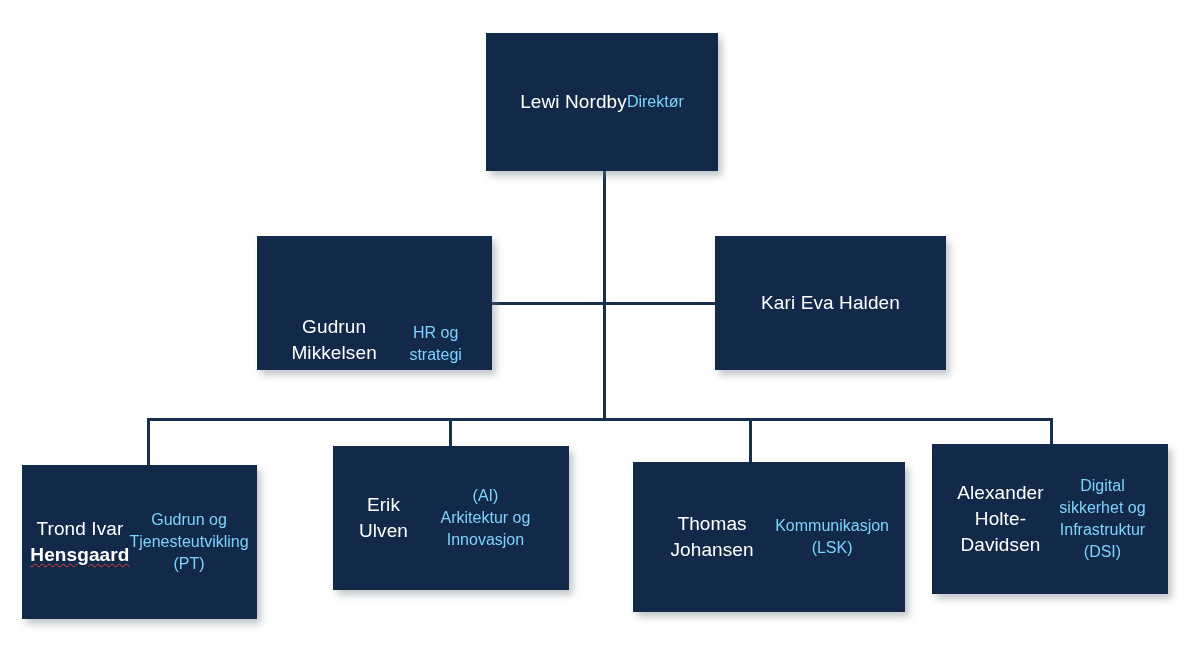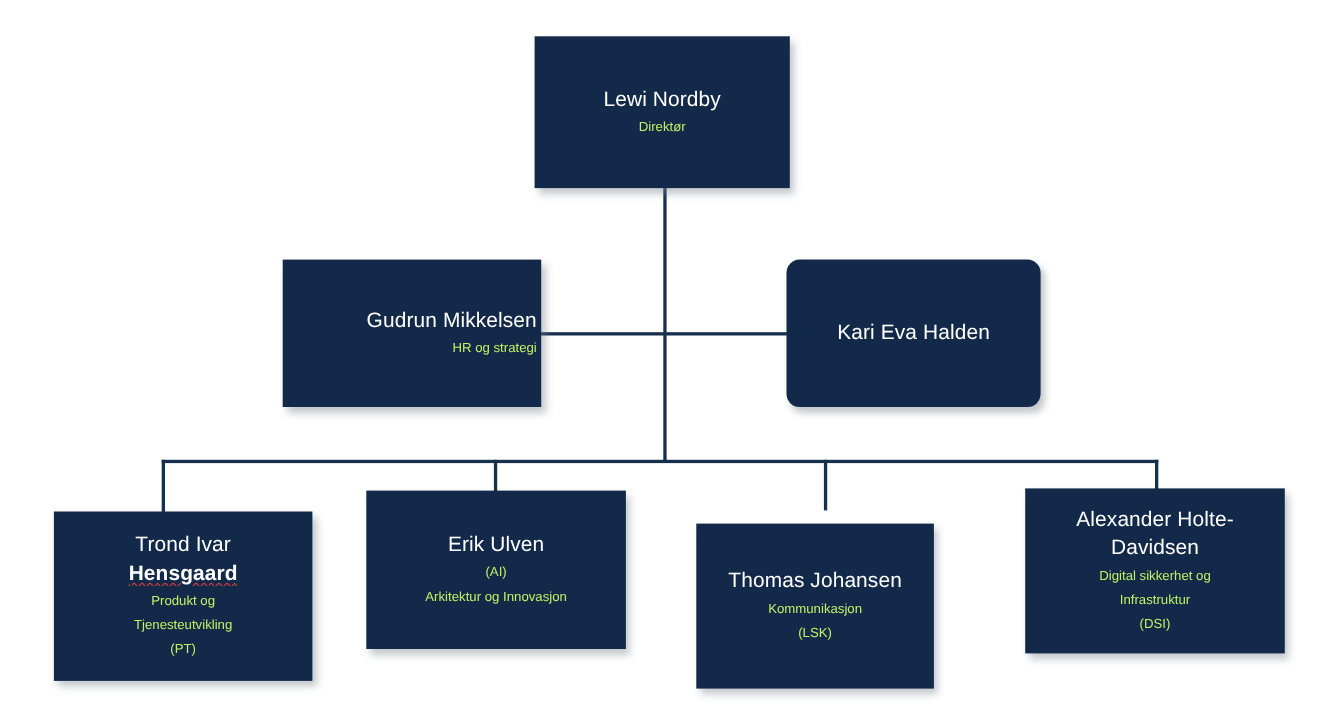--- a/index.html
+++ b/index.html
@@ -28,58 +28,58 @@
   .connector.v { width: 3px; }
   .connector.h { height: 3px; }
 
   
   .org-box {
     position: absolute;
     z-index: 2;
     background: #12294a;
     box-sizing: border-box;
     display: flex;
-    flex-direction: column;
+    flex-direction: row;
     align-items: center;
     justify-content: center;
     text-align: center;
     color: #f2f6fa;
     box-shadow: 4px 5px 7px rgba(120, 130, 140, 0.45);
-    padding: 4px 4px;
+    padding: 4px 16px;
   }
   .org-name {
     font-size: 19px;
     line-height: 26px;
     color: #ffffff;
     font-weight: 400;
     letter-spacing: 0.1px;
   }
   .org-role {
-    font-size: 12px;
+    font-size: 16px;
     line-height: 22px;
-    color: #bef264;
+    color: #7dd3fc;
     font-weight: 400;
   }
   .org-role-line { display: block; }
 
   
   .misspelled {
     text-decoration: underline wavy #e03b3b;
     text-decoration-thickness: 1px;
     text-underline-offset: 2px;
     font-weight: bold;
   }
 
   
   #box-ceo        { left: 486px; top: 33px;  width: 232px; height: 138px; }
   #box-hr         { left: 257px; top: 236px; width: 235px; height: 134px; align-items: flex-end; }
-  #box-economy    { left: 715px; top: 236px; width: 231px; height: 134px; border-radius: 12px; }
-  #box-pt         { left: 49px;  top: 465px; width: 235px; height: 154px; }
+  #box-economy    { left: 715px; top: 236px; width: 231px; height: 134px; }
+  #box-pt         { left: 22px;  top: 465px; width: 235px; height: 154px; }
   #box-ai         { left: 333px; top: 446px; width: 236px; height: 144px; }
-  #box-lsk        { left: 633px; top: 476px; width: 216px; height: 150px; align-items: center; }
+  #box-lsk        { left: 633px; top: 462px; width: 272px; height: 150px; align-items: center; }
   #box-dsi        { left: 932px; top: 444px; width: 236px; height: 150px; }
 
   
   #line-ceo-trunk      { left: 603px; top: 171px; height: 249px; }
   
   #line-level2-bus     { left: 490px; top: 302px; width: 227px; }
   
   #line-level3-bus     { left: 147px; top: 418px; width: 906px; }
   
   #line-drop-pt        { left: 147px; top: 418px; height: 49px; }
@@ -117,21 +117,21 @@
   <div class="org-box" id="box-economy">
     <div class="org-name">Kari Eva Halden</div>
   </div>
 
   <div class="org-box" id="box-pt">
     <div class="org-name">
       <span class="org-role-line">Trond Ivar</span>
       <span class="org-role-line misspelled">Hensgaard</span>
     </div>
     <div class="org-role">
-      <span class="org-role-line">Produkt og</span>
+      <span class="org-role-line">Gudrun og</span>
       <span class="org-role-line">Tjenesteutvikling</span>
       <span class="org-role-line">(PT)</span>
     </div>
   </div>
 
   <div class="org-box" id="box-ai">
     <div class="org-name">Erik Ulven</div>
     <div class="org-role">
       <span class="org-role-line">(AI)</span>
       <span class="org-role-line">Arkitektur og Innovasjon</span>

